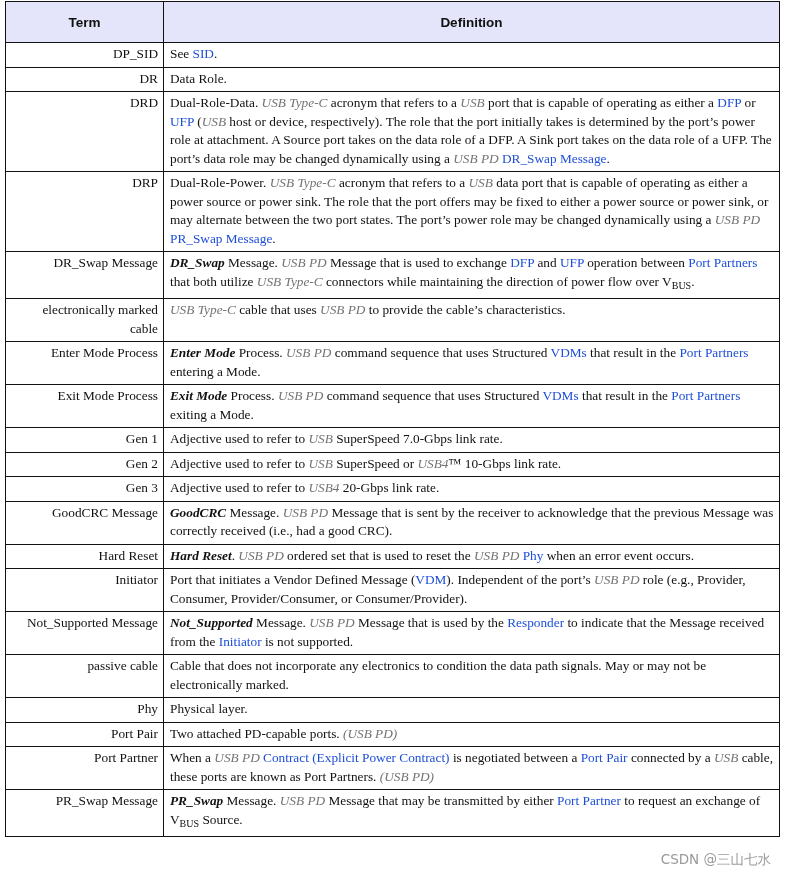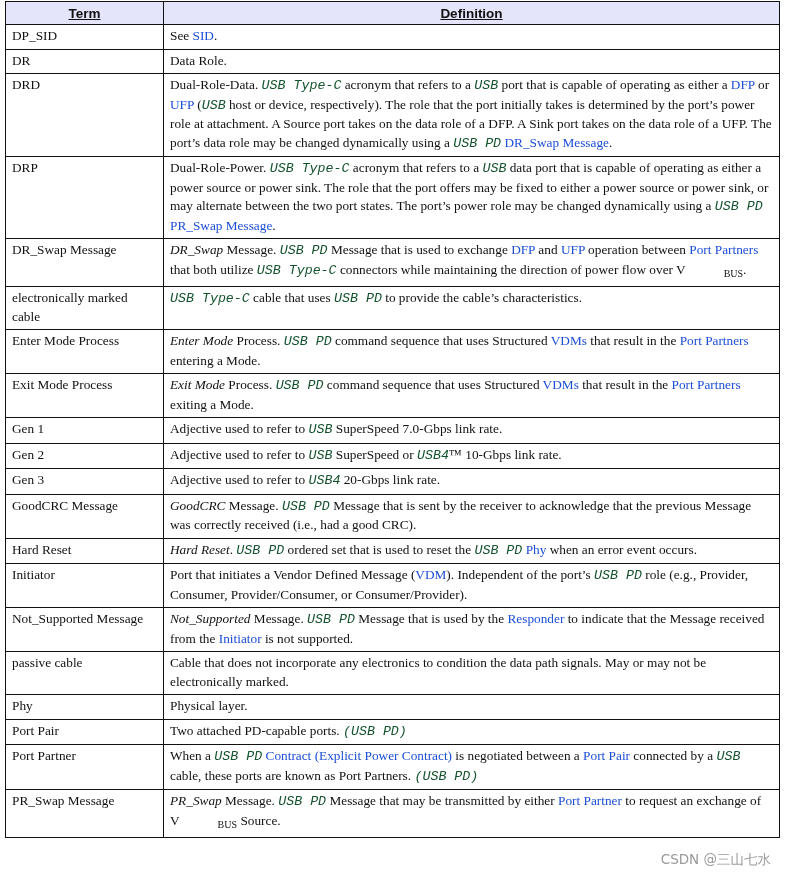--- a/index.html
+++ b/index.html
@@ -11,36 +11,35 @@
     font-family: "Liberation Serif", "DejaVu Serif", serif;
     font-size: 13.3px;
     color: #111;
   }
   table.gl th {
     background: #e4e4fb;
     font-family: "Liberation Sans", "DejaVu Sans", sans-serif;
     font-weight: bold;
     font-size: 13.5px;
     height: 22px;
-    padding: 0;
+    padding: 9px;
     border: 1.3px solid #111;
     text-align: center;
-    text-decoration: underline;
   }
   table.gl td {
     border: 1.3px solid #111;
     vertical-align: top;
     padding: 2px 5px 3px 6px;
     line-height: 18.5px;
   }
-  table.gl td.term { width: 146px; }
+  table.gl td.term { width: 146px; text-align: right; }
   .lnk { color: #1d4ed8; }
-  .lnki { color: #14532d; font-style: italic; font-family: Liberation Mono, monospace; }
-  .bi { font-weight: normal; font-style: italic; }
-  sub { font-size: 10px; vertical-align: -3px; margin-left: 38px; }
+  .lnki { color: #737373; font-style: italic; }
+  .bi { font-weight: bold; font-style: italic; }
+  sub { font-size: 10px; vertical-align: -3px; }
   .wm {
     position: absolute; right: 16px; top: 851px;
     font-family: "DejaVu Sans", sans-serif; font-size: 13.5px; color: #9a9a9a;
     background: rgba(255,255,255,0.6);
     text-align: right;
   }
 </style>
 </head>
 <body>
 

